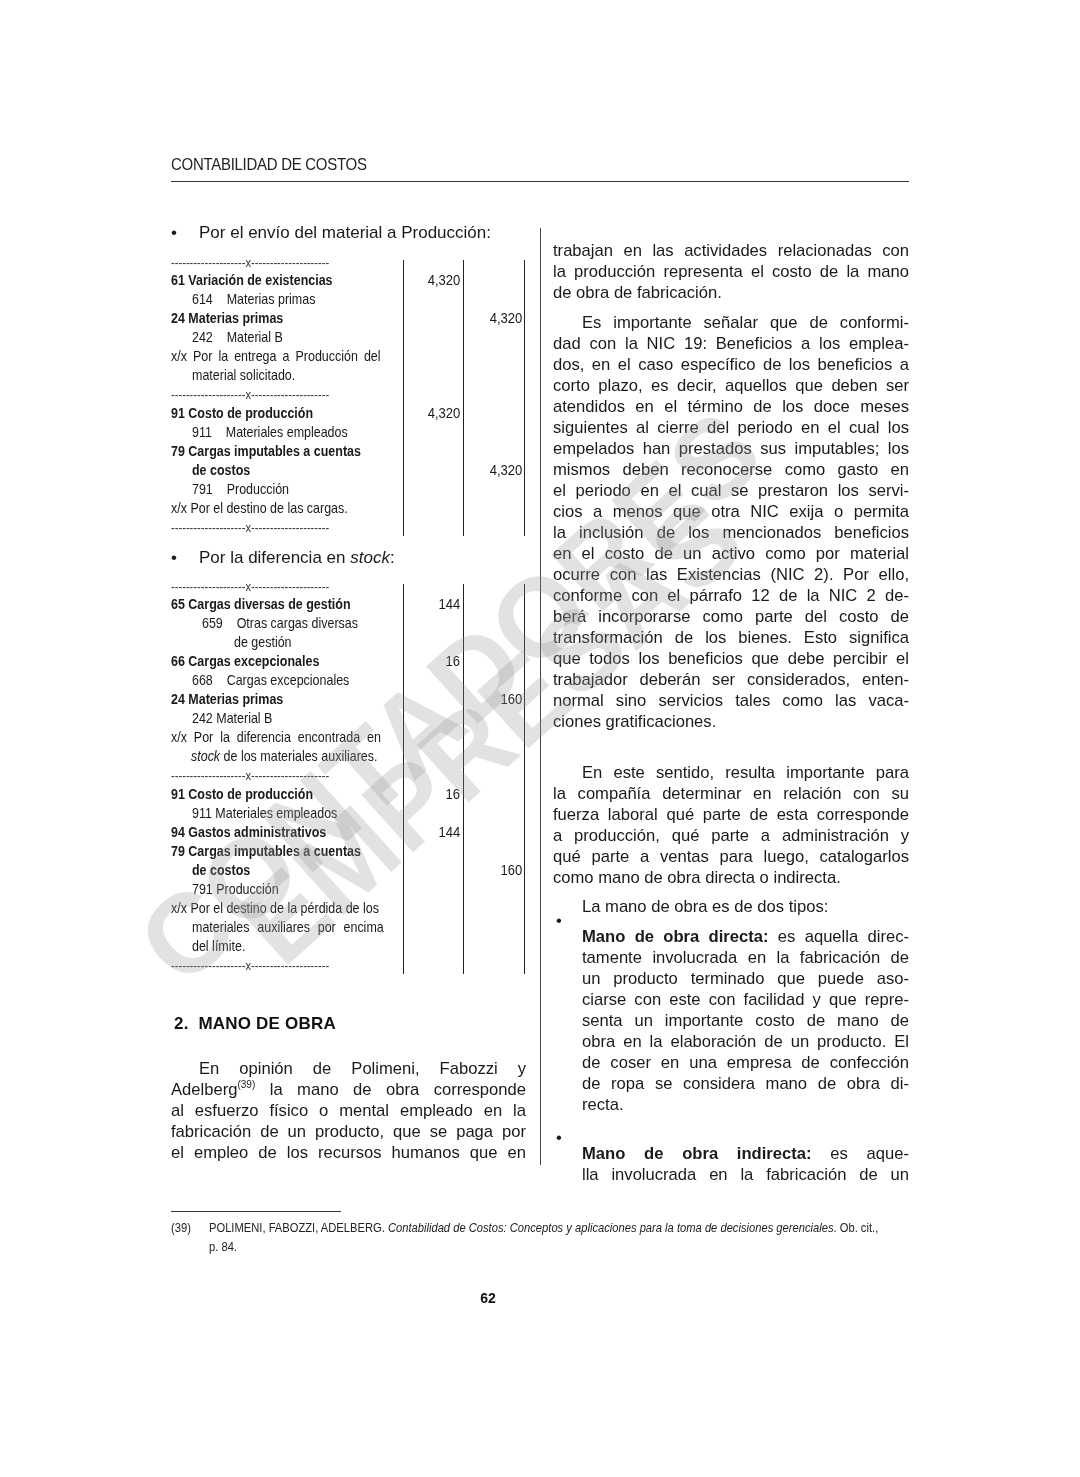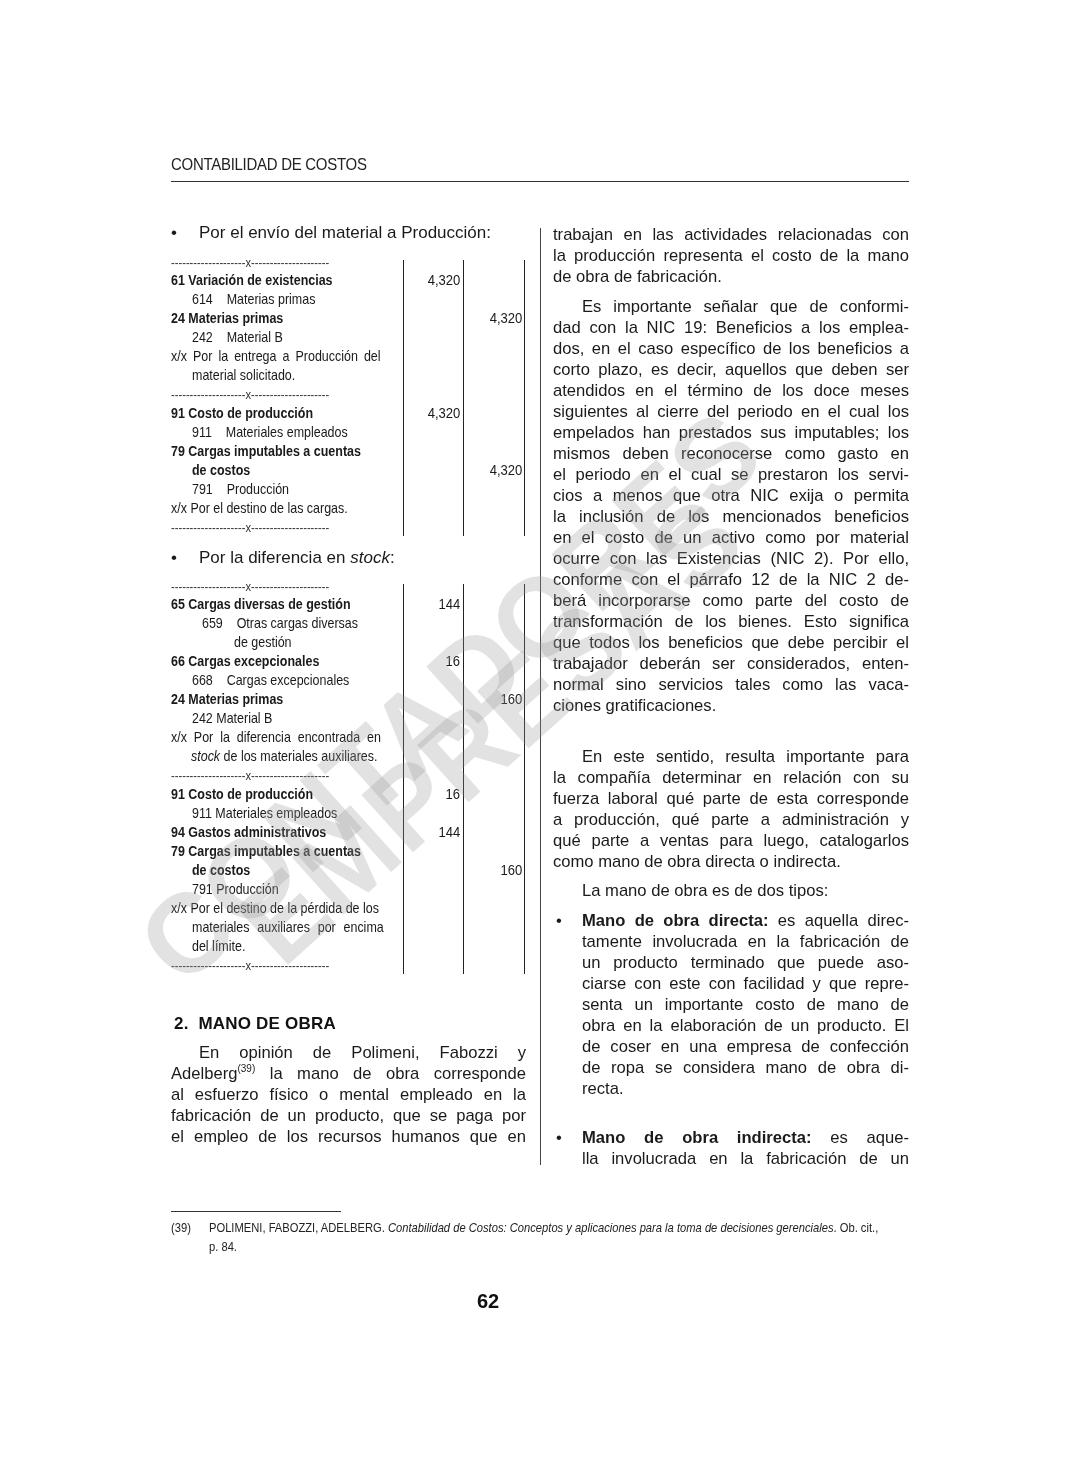--- a/index.html
+++ b/index.html
@@ -20,35 +20,35 @@
   .jline .txt { display: inline-block; transform: scaleX(0.86); transform-origin: left center; }
   .jline.bold .txt { font-weight: bold; }
   .jline.dashes { font-size: 13px; letter-spacing: 0px; color: #333; }
   .jline.dashes .txt { transform: scaleX(0.86); }
   .amt { position: absolute; height: 19px; line-height: 19px; font-family: "Liberation Sans", sans-serif; font-size: 14.5px; text-align: right; width: 56px; }
   .amt .txt { display: inline-block; transform: scaleX(0.9); transform-origin: right center; }
   .vline { position: absolute; width: 1px; background: #222; }
 
   .section-title { position: absolute; left: 174px; top: 1014px; font-family: "Liberation Sans", sans-serif; font-weight: bold; font-size: 17px; letter-spacing: 0.2px; color: #111; }
 
-  .para { position: absolute; font-family: "Liberation Sans", sans-serif; font-size: 16.6px; line-height: 21px; color: #1a1a1a; text-align: justify; }
+  .para { position: absolute; font-family: "Liberation Sans", sans-serif; font-size: 16.6px; line-height: 21px; color: #1a1a1a; text-align: justify; margin-top: 16px; }
   .para .line { display: block; text-align: justify; text-align-last: justify; height: 21px; white-space: nowrap; }
   .para .line.last { text-align-last: left; }
   sup { font-size: 10px; line-height: 0; }
 
   .bullet-item { position: absolute; left: 553px; width: 356px; font-family: "Liberation Sans", sans-serif; font-size: 16.6px; line-height: 21px; }
   .bullet-item .bdot { position: absolute; left: 3px; top: 0; }
   .bullet-item .btext { position: absolute; left: 29px; width: 327px; }
 
   .footnote-rule { position: absolute; left: 171px; top: 1211px; width: 170px; height: 1px; background: #333; }
   .footnote { position: absolute; left: 171px; top: 1218px; width: 740px; font-family: "Liberation Sans", sans-serif; font-size: 13px; line-height: 19px; color: #222; }
   .footnote .fn-num { position: absolute; left: 0; transform: scaleX(0.86); transform-origin: left top; }
   .footnote .fn-body { position: absolute; left: 38px; width: 800px; transform: scaleX(0.86); transform-origin: left top; }
 
-  .page-number { position: absolute; left: 0; width: 976px; top: 1290px; text-align: center; font-family: "Liberation Sans", sans-serif; font-weight: bold; font-size: 20px; color: #111; }
+  .page-number { position: absolute; left: 0; width: 976px; top: 1290px; text-align: center; font-family: "Liberation Sans", sans-serif; font-weight: bold; font-size: 14px; color: #111; }
 
   .watermark { position: absolute; font-family: "Liberation Sans", sans-serif; font-weight: bold; color: rgba(150,150,150,0.28); white-space: nowrap; pointer-events: none; transform-origin: left bottom; }
 </style>
 </head>
 <body>
 
 <div class="page">
 
   <div class="running-head">CONTABILIDAD DE COSTOS</div>
   <div class="head-rule"></div>

